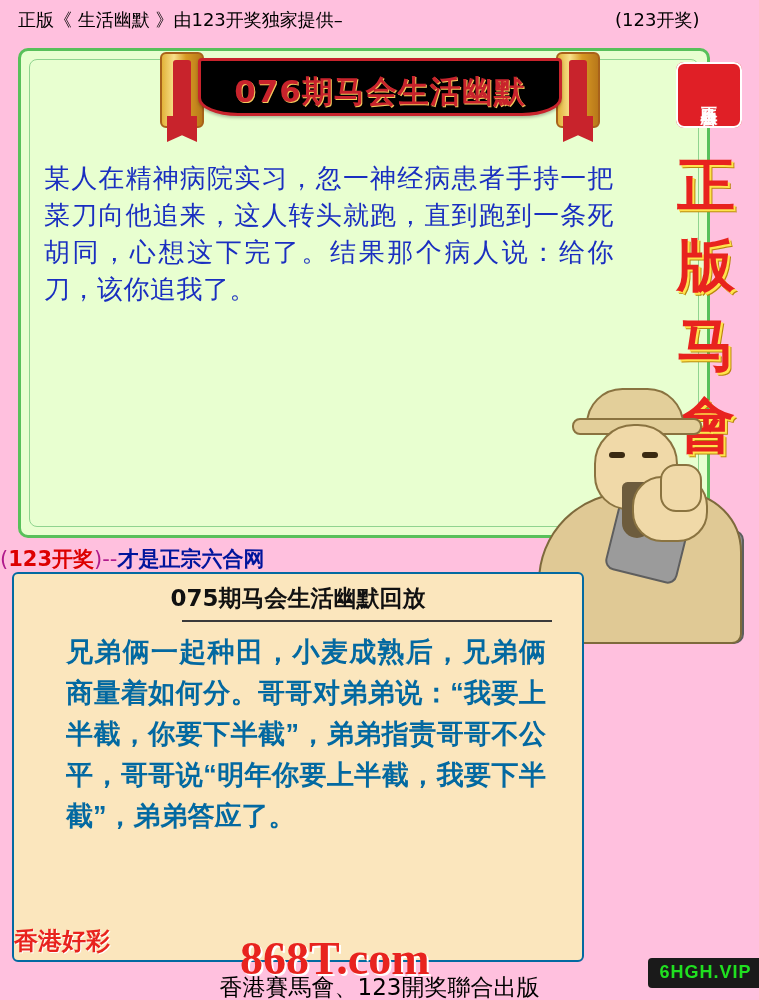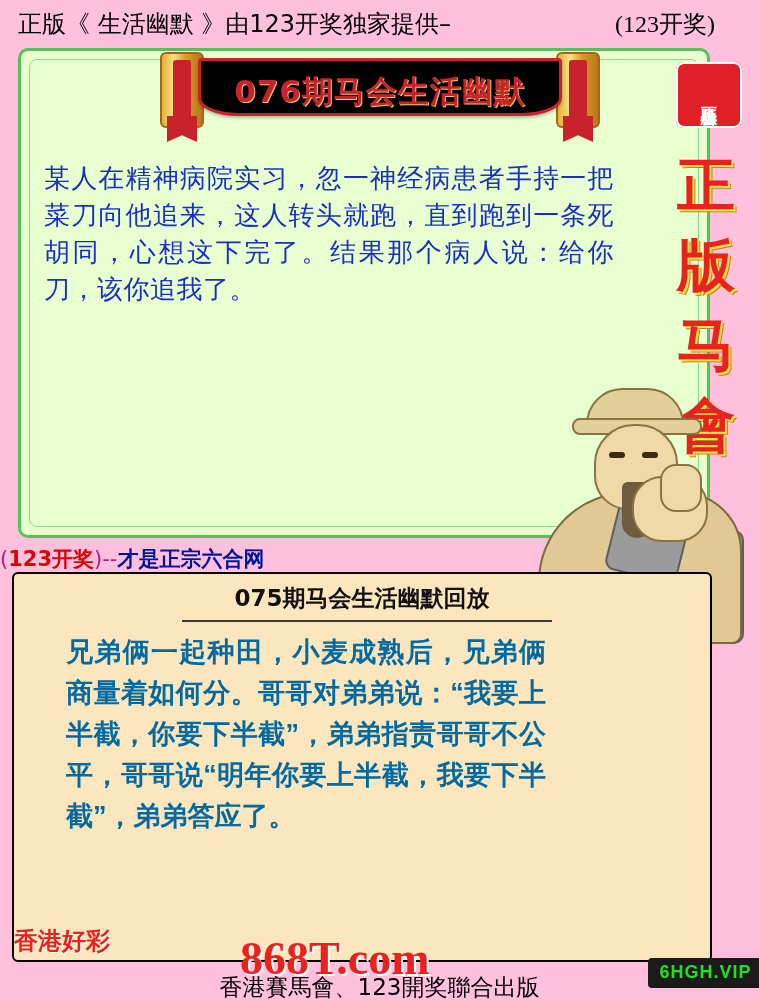--- a/index.html
+++ b/index.html
@@ -20,34 +20,33 @@
     width: 759px;
     height: 1000px;
   }
 
   
   .top-header {
     position: absolute;
     left: 0; top: 8px;
     width: 759px;
     height: 34px;
-    font-size: 24px;
+    font-size: 18px;
     color: #000;
     font-family: "DejaVu Sans", sans-serif;
   }
   .top-header .left {
     position: absolute;
     left: 18px; top: 0;
     white-space: nowrap;
   }
   .top-header .right {
     position: absolute;
     left: 615px; top: 0;
     white-space: nowrap;
-    font-family: Liberation Serif, serif;
   }
 
   
   .green-card {
     position: absolute;
     left: 18px; top: 48px;
     width: 692px;
     height: 490px;
     background: #e8ffd0;
     border: 3px solid #58c05a;
@@ -275,24 +274,24 @@
     width: 70px; height: 110px;
     background: #8d8d8d;
     border: 2px solid #5e5e5e;
     border-radius: 30px 10px 10px 10px;
   }
 
   
   .cream-card {
     position: absolute;
     left: 12px; top: 572px;
-    width: 700px;
+    width: 572px;
     height: 390px;
     background: #fbe6bd;
-    border: 2px solid #000000;
+    border: 2px solid #0369a1;
     border-radius: 6px;
     box-sizing: border-box;
   }
   .cream-title {
     position: absolute;
     left: 0; top: 9px;
     width: 100%;
     text-align: center;
     font-size: 23px;
     font-weight: bold;

